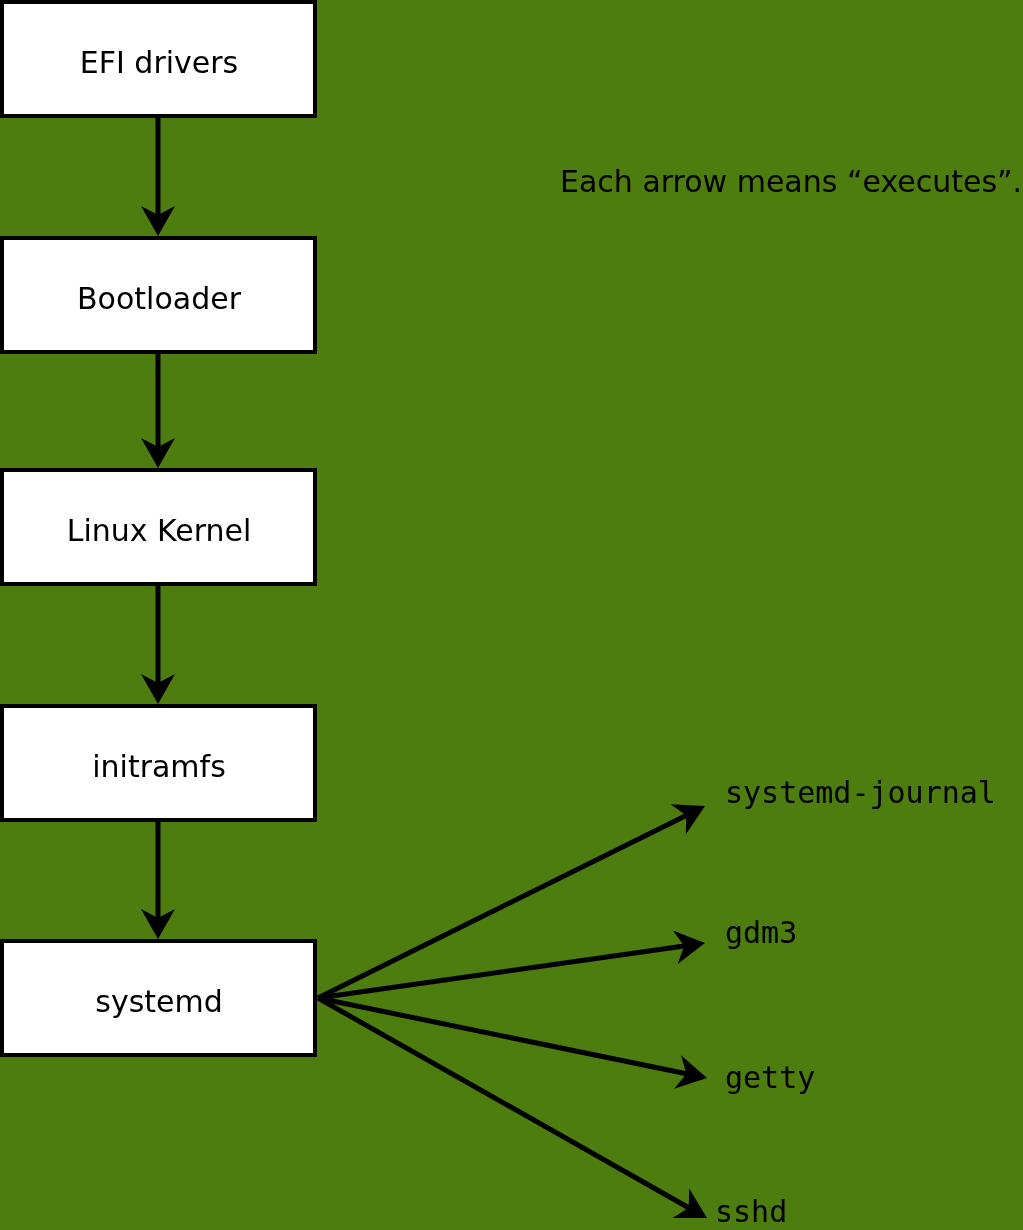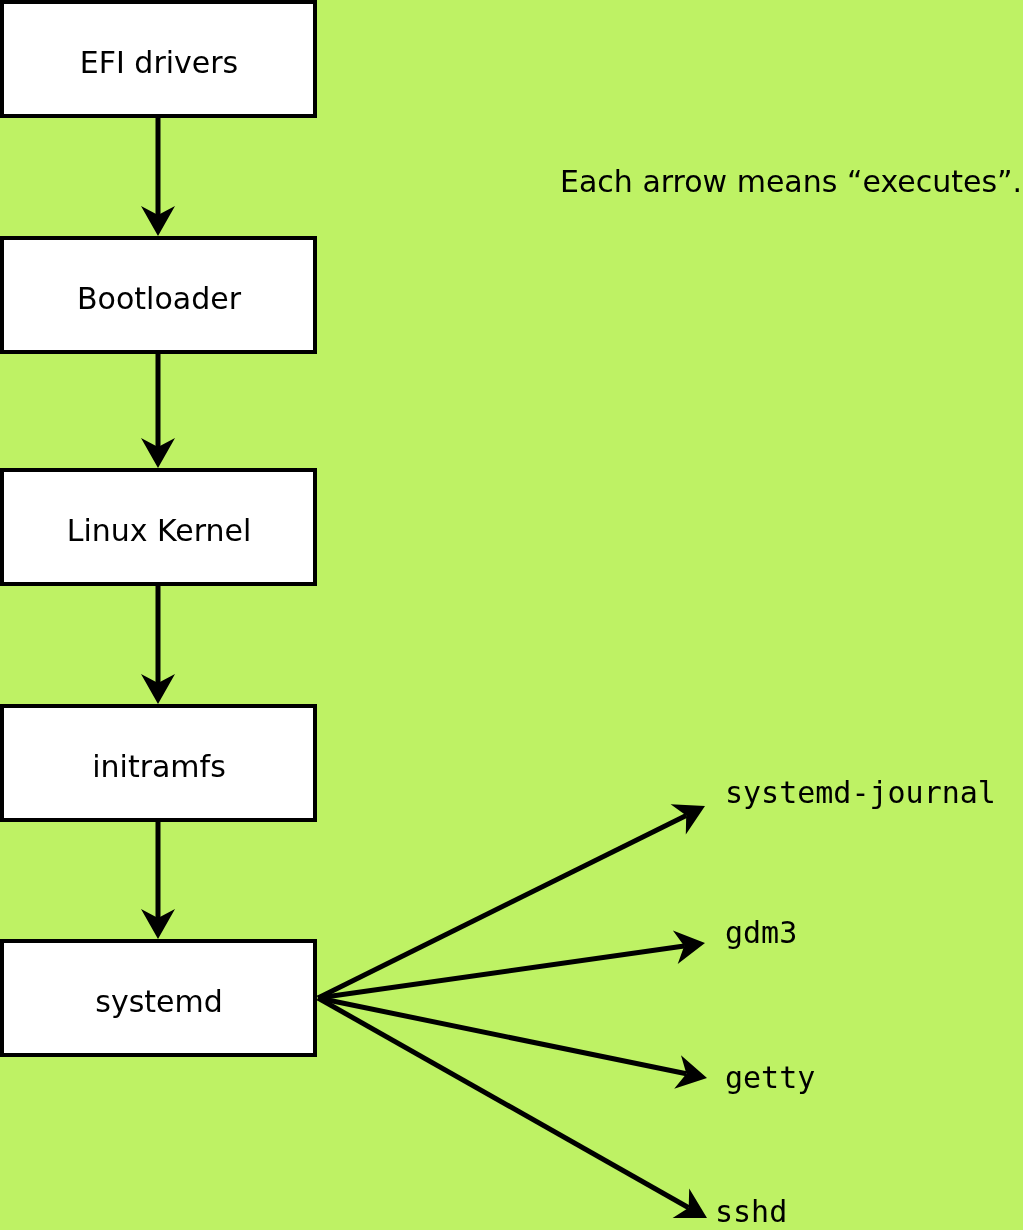--- a/index.html
+++ b/index.html
@@ -4,21 +4,21 @@
 <style>
   html, body {
     margin: 0;
     padding: 0;
     background: #ffffff;
   }
   .canvas {
     position: relative;
     width: 1023px;
     height: 1230px;
-    background: #bef264;
+    background: #4d7c0f;
     overflow: hidden;
   }
   svg {
     display: block;
   }
   .node-box {
     fill: #ffffff;
     stroke: #000000;
     stroke-width: 4;
   }

